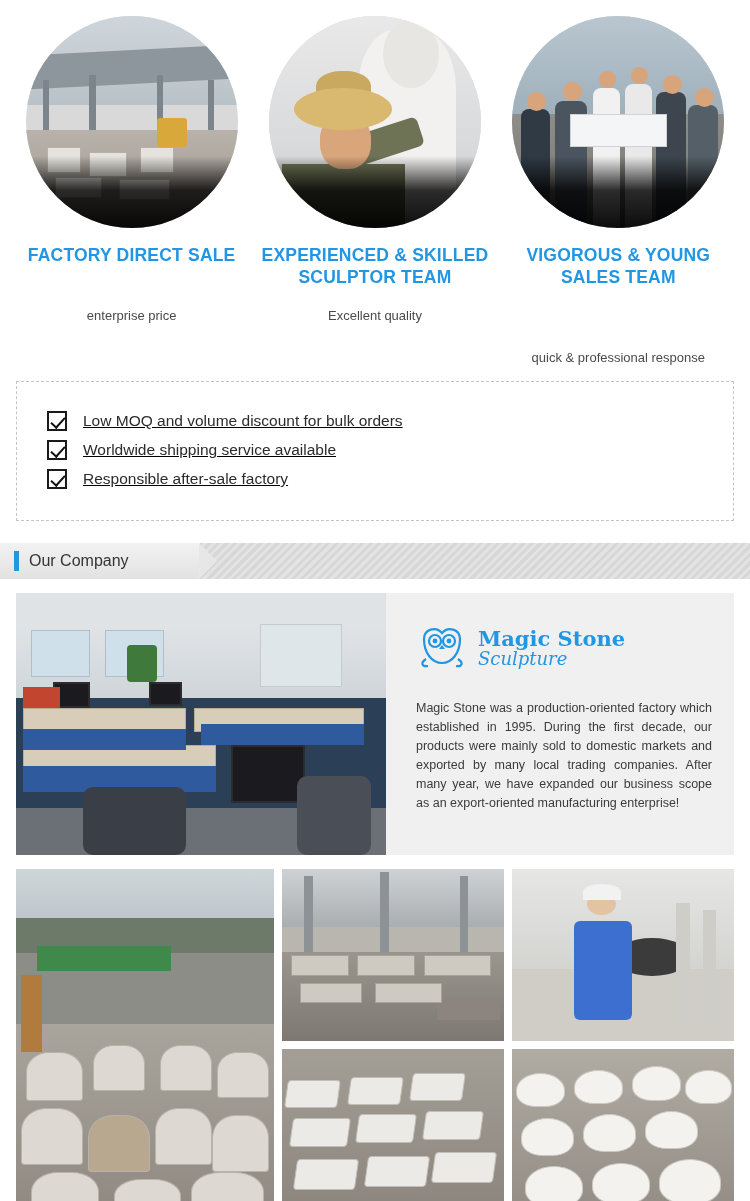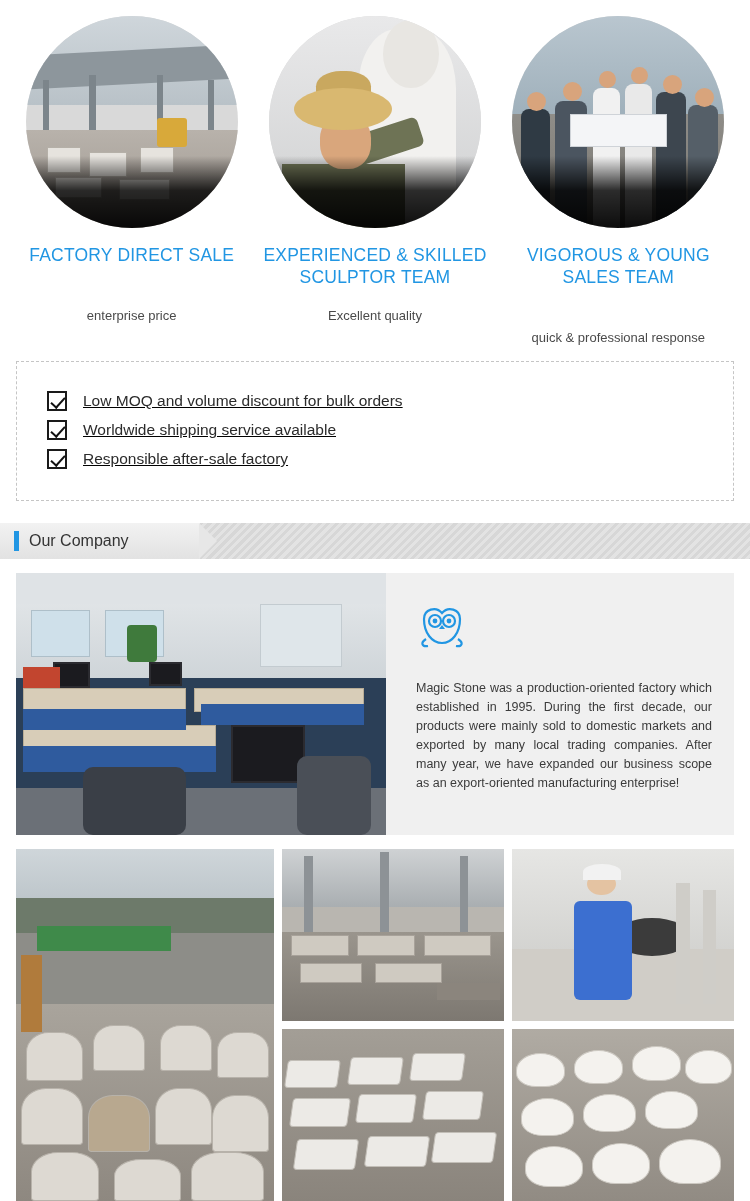--- a/index.html
+++ b/index.html
@@ -40,33 +40,33 @@
     inset: 0;
   }
   .circle-shade {
     position: absolute;
     left: 0; right: 0; bottom: 0;
     height: 34%;
     background: linear-gradient(to bottom, rgba(0,0,0,0) 0%, rgba(0,0,0,0.82) 48%, rgba(0,0,0,0.95) 100%);
   }
   .feat-title {
     color: #2196e3;
-    font-weight: normal;
+    font-weight: bold;
     font-size: 17.5px;
     line-height: 22px;
     margin-top: 16px;
     letter-spacing: .2px;
   }
   .feat-sub {
     color: #4a4a4a;
     font-size: 13px;
     margin-top: 20px;
   }
   .feature:nth-child(1) .feat-sub { margin-top: 42px; }
-  .feature:nth-child(3) .feat-sub { margin-top: 42px; }
+  .feature:nth-child(3) .feat-sub { margin-top: 62px; }
 
   
   .ph { position: absolute; }
 
   
   .f1-sky { left:0; top:0; width:100%; height:42%; background:linear-gradient(#cfd6db,#b9c2c8); }
   .f1-roof { left:-6%; top:16%; width:112%; height:16%; background:#8d969c; transform: skewY(-3deg); }
   .f1-beam { background:#7c858b; }
   .f1-floor { left:0; bottom:0; width:100%; height:46%; background:linear-gradient(#b8b2ab,#9d968e); }
   .f1-box { background:#e6e3de; border:1px solid #b5b0a8; }
@@ -394,20 +394,24 @@
             <circle cx="19" cy="18" r="6"></circle>
             <circle cx="33" cy="18" r="6"></circle>
             <path d="M26 22 l-3 4 h6 z" fill="#2196e3" stroke="none"></path>
             <path d="M10 36 C4 40, 6 44, 12 43"></path>
             <path d="M42 36 C48 40, 46 44, 40 43"></path>
           </g>
           <circle cx="19" cy="18" r="2.4" fill="#2196e3"></circle>
           <circle cx="33" cy="18" r="2.4" fill="#2196e3"></circle>
         </svg>
       </span>
+      <span class="logo-text">
+        <span class="logo-main">Magic Stone</span><br>
+        <span class="logo-sub">Sculpture</span>
+      </span>
     </div>
     <div class="company-text">Magic Stone was a production-oriented factory which established in 1995. During the first decade, our products were mainly sold to domestic markets and exported by many local trading companies. After many year, we have expanded our business scope as an export-oriented manufacturing enterprise!</div>
   </div>
 </div>
 
 <div class="photo-grid">
 
   <div class="pg-left">
     <div class="ph y-sky"></div>
     <div class="ph y-canopy"></div>

